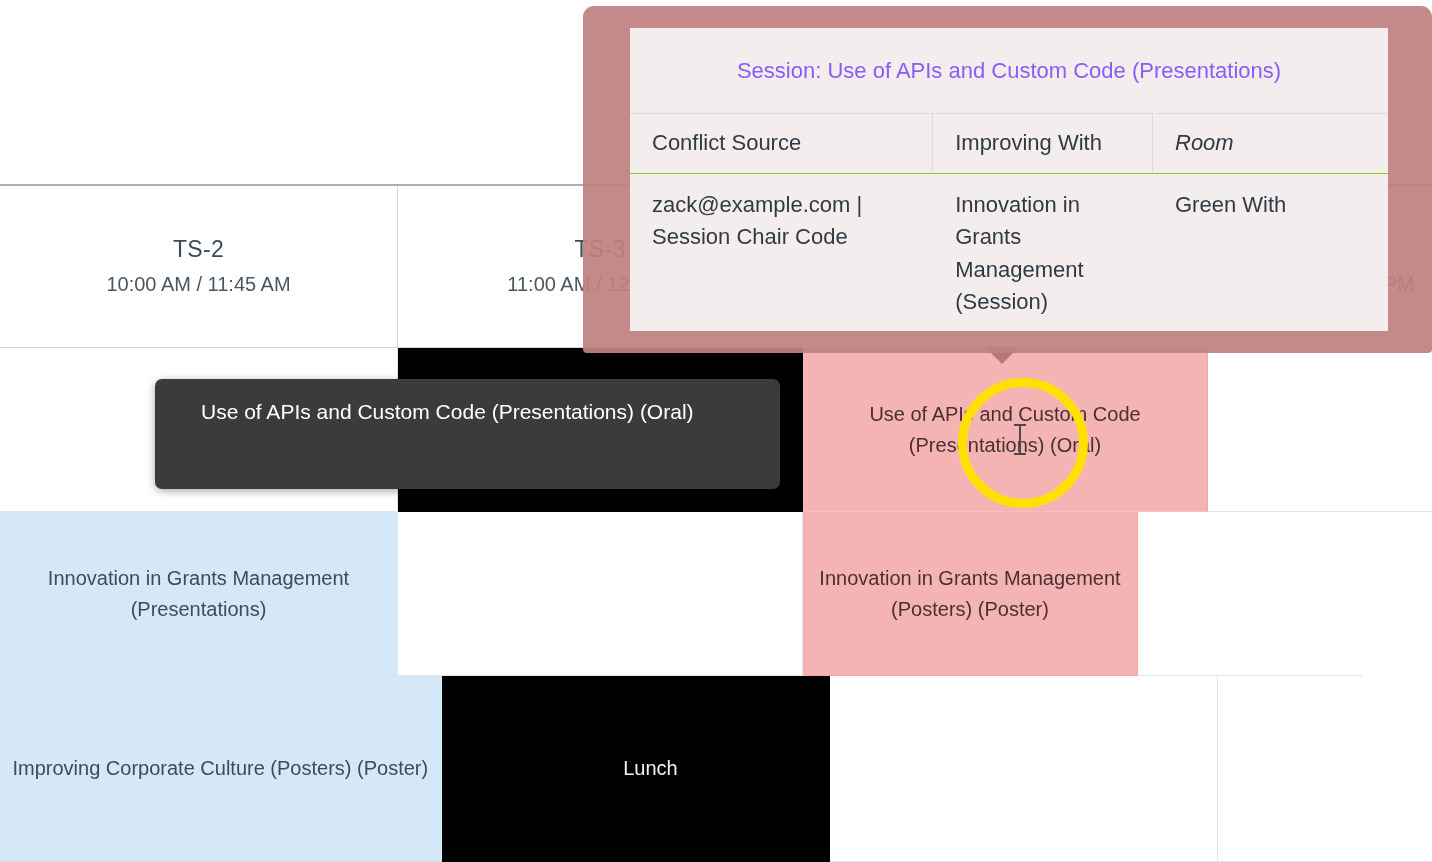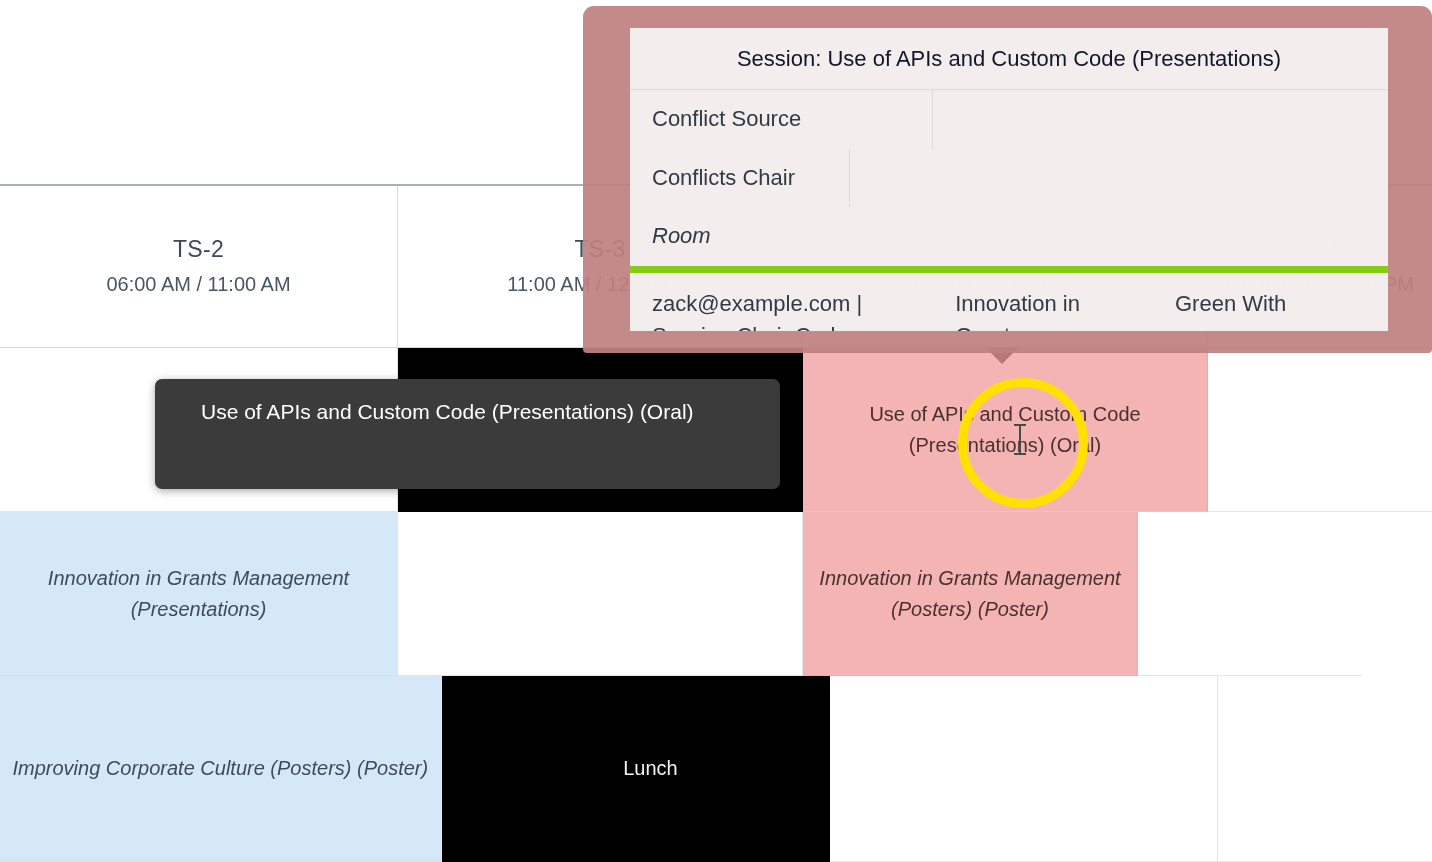--- a/index.html
+++ b/index.html
@@ -77,21 +77,21 @@
     top: 348px;
     width: 1432px;
     height: 514px;
   }
   .grid-row {
     display: flex;
     width: 1432px;
     box-sizing: border-box;
   }
   .row-1 { height: 164px; }
-  .row-2 { height: 164px; font-style: italic; }
+  .row-2 { height: 164px; }
   .row-3 { height: 186px; }
 
   .cell {
     position: relative;
     height: 100%;
     box-sizing: border-box;
     border-right: 1px solid #e3e6e8;
     border-bottom: 1px solid #e3e6e8;
     display: flex;
     align-items: center;
@@ -162,32 +162,32 @@
     background: rgba(246,245,244,0.93);
     box-sizing: border-box;
     overflow: hidden;
   }
   .popup-title {
     height: 61px;
     display: flex;
     align-items: center;
     justify-content: center;
     font-size: 22px;
-    color: #0f172a;
+    color: #8b5cf6;
     border-bottom: 1px solid #dddad7;
-    padding: 0 10px;
+    padding: 12px 10px;
     text-align: center;
     white-space: nowrap;
   }
   .popup-table { width: 100%; }
   .popup-head-row, .popup-body-row {
     display: flex;
     width: 100%;
   }
-  .popup-head-row { border-bottom: 7px solid #84cc16; flex-direction: column; }
+  .popup-head-row { border-bottom: 1px solid #84cc16; }
   .popup-cell {
     box-sizing: border-box;
     padding: 16px 22px 16px 22px;
     font-size: 22px;
     color: #2f3a45;
     line-height: 1.48;
   }
   .popup-head-row .popup-cell {
     padding-top: 13px;
     padding-bottom: 13px;
@@ -246,21 +246,21 @@
 </head>
 <body>
 
 <div id="schedule-grid">
 
   <div class="top-blank"></div>
 
   <div class="header-row">
     <div class="header-cell" style="width:398px;">
       <div class="ts-label">TS-2</div>
-      <div class="ts-time">06:00 AM / 11:00 AM</div>
+      <div class="ts-time">10:00 AM / 11:45 AM</div>
     </div>
     <div class="header-cell" style="width:405px;">
       <div class="ts-label">TS-3</div>
       <div class="ts-time">11:00 AM / 12:00 PM</div>
     </div>
     <div class="header-cell" style="width:405px;">
       <div class="ts-label">TS-4</div>
       <div class="ts-time">12:00 PM / 01:00 PM</div>
     </div>
     <div class="header-cell" style="width:224px; border-right:none;">
@@ -279,38 +279,38 @@
     </div>
 
     <div class="grid-row row-2">
       <div class="cell blue" style="width:398px;">Innovation in Grants Management (Presentations)</div>
       <div class="cell empty" style="width:405px;"></div>
       <div class="cell pink" style="width:335px;">Innovation in Grants Management (Posters) (Poster)</div>
       <div class="cell empty" style="width:224px; border-right:none;"></div>
     </div>
 
     <div class="grid-row row-3">
-      <div class="cell blue" style="width:462px;font-style:italic;">Improving Corporate Culture (Posters) (Poster)</div>
+      <div class="cell blue" style="width:462px;">Improving Corporate Culture (Posters) (Poster)</div>
       <div class="cell black" style="width:405px;">Lunch</div>
       <div class="cell empty" style="width:405px;"></div>
       <div class="cell empty" style="width:224px; border-right:none;"></div>
     </div>
 
   </div>
 </div>
 
 <div id="session-tooltip">Use of APIs and Custom Code (Presentations) (Oral)</div>
 
 <div id="conflict-popup">
   <div id="conflict-popup-inner">
     <div class="popup-title">Session: Use of APIs and Custom Code (Presentations)</div>
     <div class="popup-table">
       <div class="popup-head-row">
         <div class="popup-cell col-source">Conflict Source</div>
-        <div class="popup-cell col-with">Conflicts Chair</div>
+        <div class="popup-cell col-with">Improving With</div>
         <div class="popup-cell col-room">Room</div>
       </div>
       <div class="popup-body-row">
         <div class="popup-cell col-source">zack@example.com | Session Chair Code</div>
         <div class="popup-cell col-with">Innovation in Grants Management (Session)</div>
         <div class="popup-cell col-room">Green With</div>
       </div>
     </div>
   </div>
 </div>

